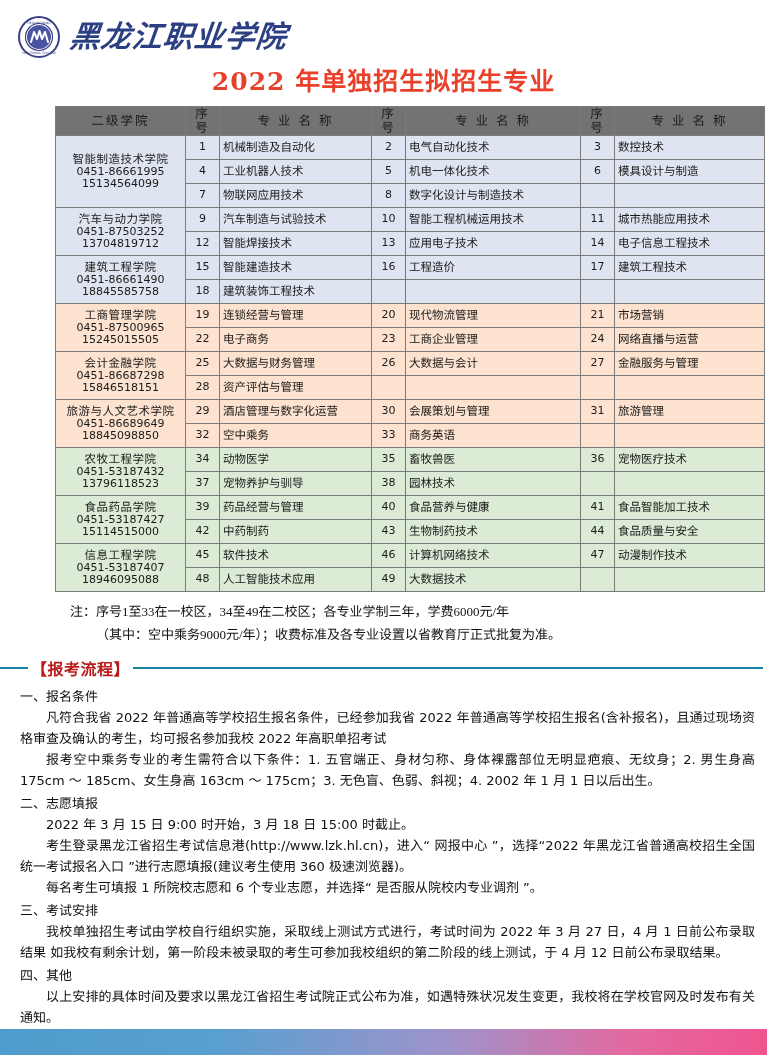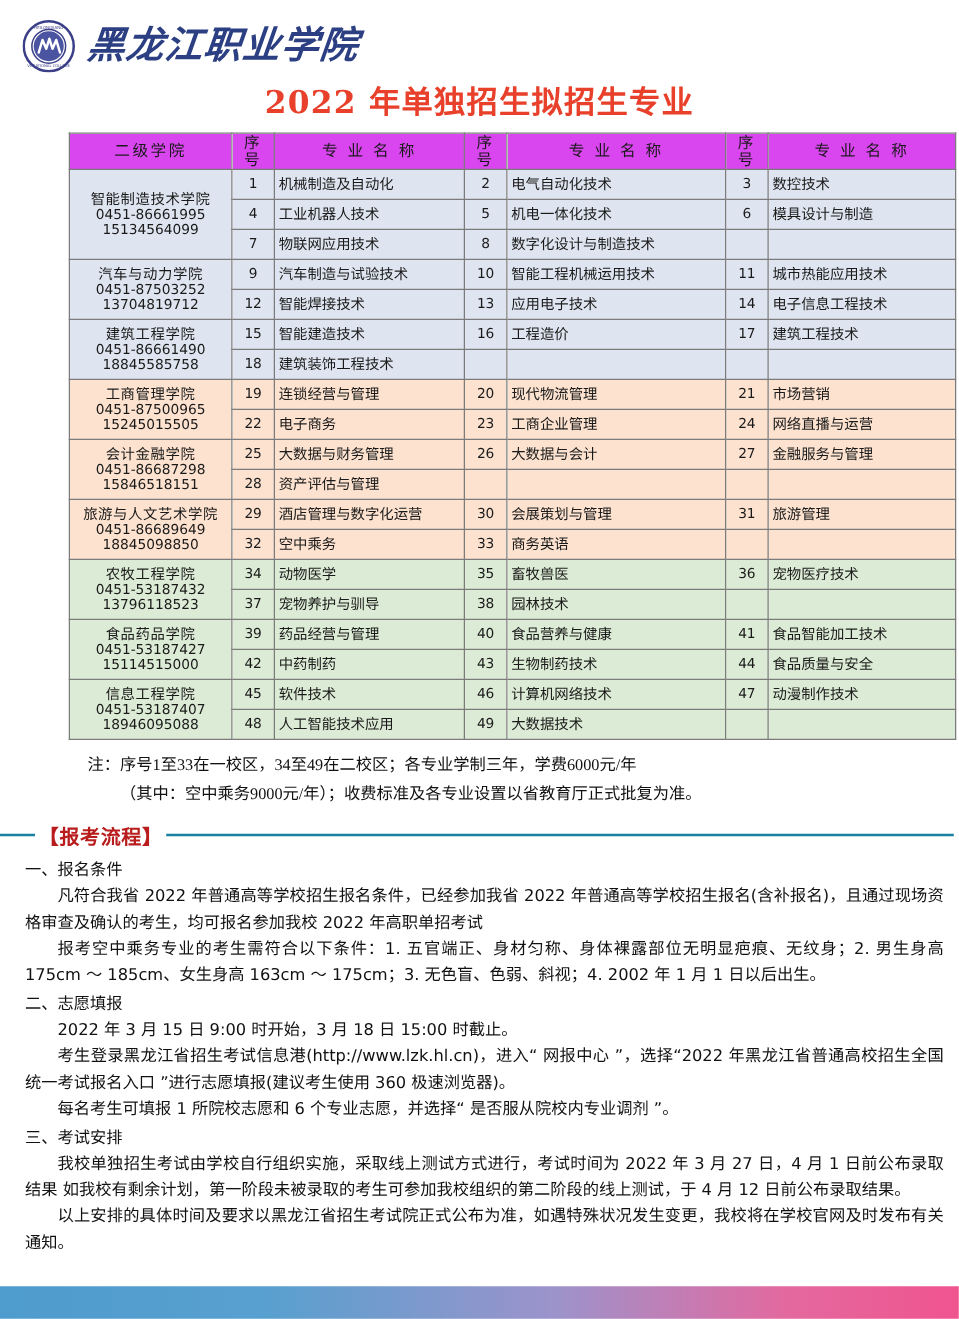--- a/index.html
+++ b/index.html
@@ -72,21 +72,21 @@
   table.majors td, table.majors th{
     border:1px solid #7b7b7b;
     padding:0 3px;
     height:23px;
     vertical-align:middle;
     font-weight:normal;
     line-height:1.15;
     overflow:hidden;
   }
   table.majors th{
-    background:#d946ef;
+    background:#737373;
     text-align:center;
     font-size:12.5px;
     letter-spacing:2px;
     height:22px;
   }
   .c-college{width:123px;text-align:center;font-size:11.5px;line-height:1.35;padding:1px 2px;}
   .c-no{width:27px;text-align:center;font-size:11px;}
   .c-name1{width:145px;text-align:left;padding-left:5px;}
   .c-name2{width:168px;text-align:left;padding-left:5px;}
   .c-name3{width:143px;text-align:left;padding-left:5px;}
@@ -401,18 +401,19 @@
   <div class="prose" id="prose-body">
       <div class="h">一、报名条件</div>
       <div class="p">凡符合我省 2022 年普通高等学校招生报名条件，已经参加我省 2022 年普通高等学校招生报名(含补报名)，且通过现场资格审查及确认的考生，均可报名参加我校 2022 年高职单招考试</div>
       <div class="p">报考空中乘务专业的考生需符合以下条件：1. 五官端正、身材匀称、身体裸露部位无明显疤痕、无纹身；2. 男生身高175cm ～ 185cm、女生身高 163cm ～ 175cm；3. 无色盲、色弱、斜视；4. 2002 年 1 月 1 日以后出生。</div>
       <div class="h">二、志愿填报</div>
       <div class="p">2022 年 3 月 15 日 9:00 时开始，3 月 18 日 15:00 时截止。</div>
       <div class="p">考生登录黑龙江省招生考试信息港(http://www.lzk.hl.cn)，进入“ 网报中心 ”，选择“2022 年黑龙江省普通高校招生全国统一考试报名入口 ”进行志愿填报(建议考生使用 360 极速浏览器)。</div>
       <div class="p">每名考生可填报 1 所院校志愿和 6 个专业志愿，并选择“ 是否服从院校内专业调剂 ”。</div>
       <div class="h">三、考试安排</div>
       <div class="p">我校单独招生考试由学校自行组织实施，采取线上测试方式进行，考试时间为 2022 年 3 月 27 日，4 月 1 日前公布录取结果 如我校有剩余计划，第一阶段未被录取的考生可参加我校组织的第二阶段的线上测试，于 4 月 12 日前公布录取结果。</div>
+      <div class="h">四、其他</div>
       <div class="p">以上安排的具体时间及要求以黑龙江省招生考试院正式公布为准，如遇特殊状况发生变更，我校将在学校官网及时发布有关通知。</div>
     </div>
 
   <div class="bottom-bar"></div>
 
 </div>
 
 </body></html>

